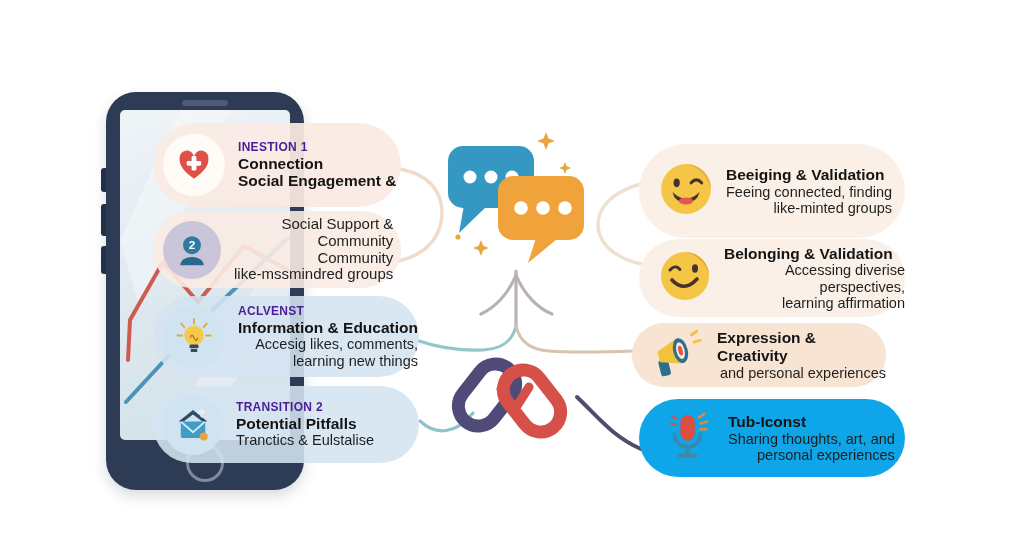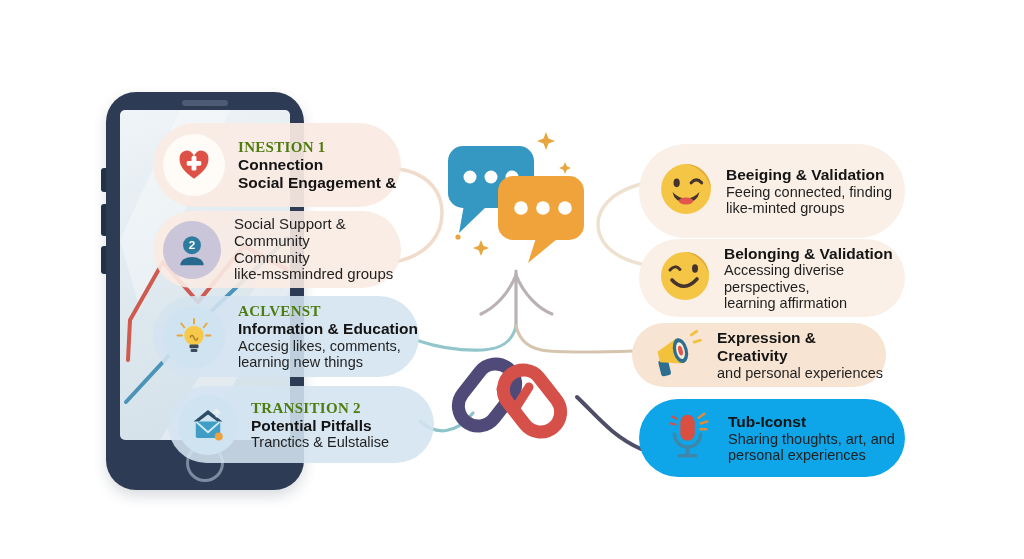--- a/index.html
+++ b/index.html
@@ -17,27 +17,27 @@
   .speaker{position:absolute;left:76px;top:8px;width:46px;height:6px;border-radius:3px;background:#4d5c74;}
   .screen{position:absolute;left:14px;top:18px;width:170px;height:330px;border-radius:5px;
     background:linear-gradient(160deg,#eff4f7 0%,#dde8ee 55%,#d3e0e9 100%);overflow:hidden;}
   .home-btn{position:absolute;left:80px;top:352px;width:32px;height:32px;border-radius:50%;
     border:3px solid #7e8aa0;background:transparent;}
   
   .artlayer{left:0;top:0;width:1024px;height:559px;z-index:1;pointer-events:none;}
   
   .card{z-index:2;display:flex;align-items:center;gap:13px;padding-left:10px;box-sizing:border-box;}
   .icon-circle{flex:0 0 auto;border-radius:50%;display:flex;align-items:center;justify-content:center;}
-  .cap{font-size:15px;font-weight:bold;color:#4d7c0f;letter-spacing:.3px;line-height:1.2;font-family:Liberation Serif, serif;}
+  .cap{font-size:12px;font-weight:bold;color:#4c1d95;letter-spacing:.3px;line-height:1.2;}
   .ttl{font-size:15.5px;font-weight:bold;color:#141414;line-height:1.14;}
-  .bod{font-size:14.5px;color:#1f1f1f;line-height:1.12;}
+  .bod{font-size:14.5px;color:#1f1f1f;line-height:1.12;text-align:right;}
   .l1{left:153px;top:123px;width:248px;height:84px;border-radius:42px;background:rgba(250,235,227,.93);}
   .l2{left:153px;top:211px;width:248px;height:77px;border-radius:39px;background:rgba(250,235,227,.90);}
   .l3{left:153px;top:296px;width:266px;height:81px;border-radius:41px;background:rgba(212,228,240,.88);}
-  .l4{left:168px;top:386px;width:266px;height:77px;border-radius:39px;background:rgba(212,228,240,.88);}
+  .l4{left:153px;top:386px;width:266px;height:77px;border-radius:39px;background:rgba(212,228,240,.88);}
   .r1{left:639px;top:135px;width:266px;height:94px;border-radius:47px;background:rgba(250,240,230,.97);margin-top:9px;}
   .r2{left:639px;top:239px;width:266px;height:78px;border-radius:39px;background:rgba(250,240,230,.97);}
   .r3{left:632px;top:323px;width:254px;height:64px;border-radius:32px;background:#f7e4d2;}
   .r4{left:639px;top:399px;width:266px;height:78px;border-radius:39px;background:#0ea5e9;}
   .ic-62{width:62px;height:62px}.ic-58{width:58px;height:58px}.ic-60{width:60px;height:60px}
   .bg-white{background:rgba(255,252,249,.92)}.bg-lav{background:rgba(198,193,215,.92)}
   .bg-blue{background:#cfe3f0}
 </style>
 </head>
 <body>

